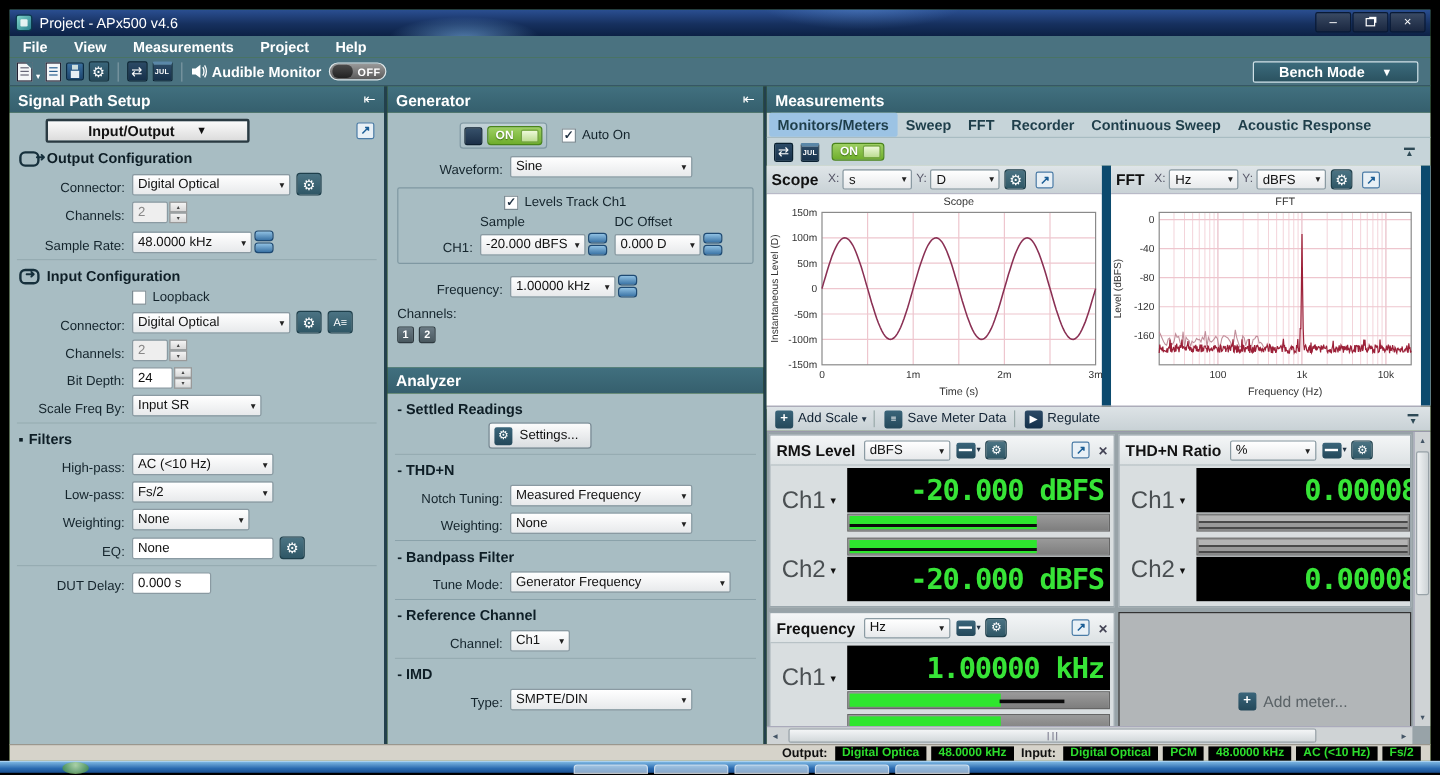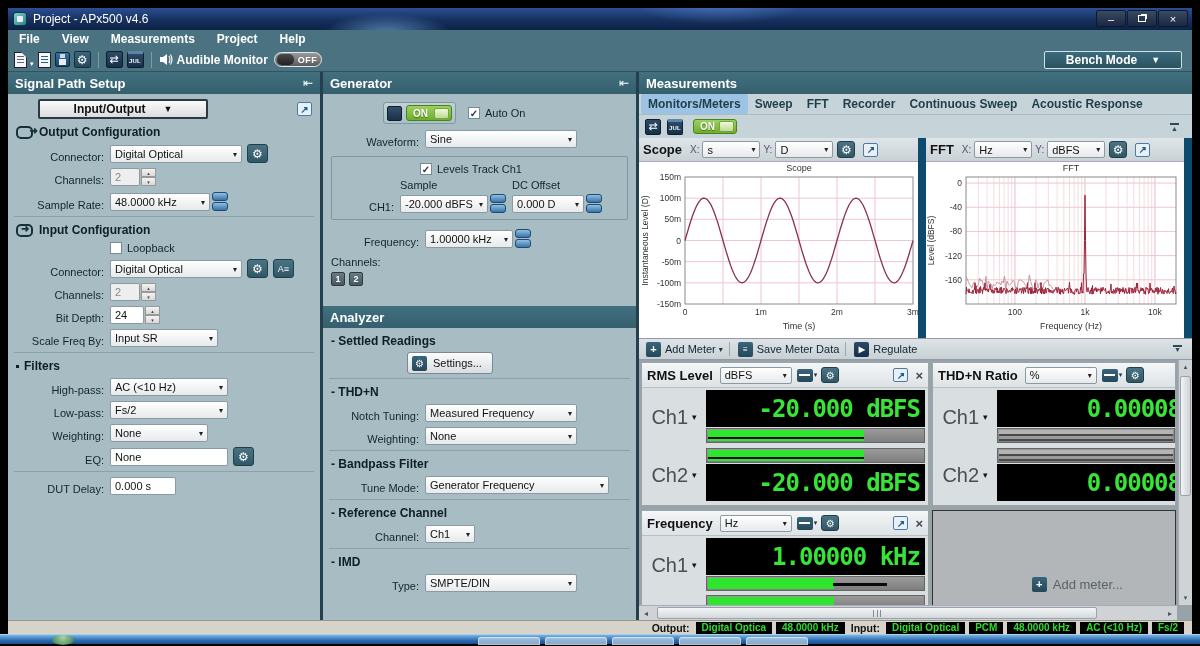--- a/index.html
+++ b/index.html
@@ -654,21 +654,21 @@
                   <text x="145" y="167" font-size="9" fill="#333" text-anchor="middle">Frequency (Hz)</text>
                   <text x="8" y="78.5" font-size="8.5" fill="#333" text-anchor="middle" transform="rotate(-90 8 78.5)">Level (dBFS)</text>
                   <polyline points="40.0,114.5 41.2,117.0 42.5,120.1 43.7,122.8 45.0,124.9 46.2,125.6 47.5,120.6 48.7,119.8 49.9,124.4 51.2,124.7 52.4,122.4 53.7,116.2 54.9,119.0 56.2,118.4 57.4,123.4 58.6,126.0 59.9,114.4 61.1,127.4 62.4,119.1 63.6,120.9 64.9,121.8 66.1,126.8 67.3,122.3 68.6,123.5 69.8,122.7 71.1,120.0 72.3,121.1 73.6,120.8 74.8,123.0 76.0,119.0 77.3,120.9 78.5,114.0 79.8,126.8 81.0,119.1 82.3,122.3 83.5,123.0 84.7,121.9 86.0,120.2 87.2,118.3 88.5,120.2 89.7,126.9 91.0,126.0 92.2,120.0 93.5,117.9 94.7,118.0 95.9,118.9 97.2,119.6 98.4,121.4 99.7,123.7 100.9,126.1 102.2,122.2 103.4,112.9 104.6,119.3 105.9,123.4 107.1,127.2 108.4,126.5 109.6,117.9 110.9,119.7 112.1,126.0 113.3,121.4 114.6,120.8 115.8,126.3 117.1,126.2 118.3,120.9 119.6,120.4 120.8,118.3 122.0,118.2 123.3,123.8 124.5,123.3 125.8,124.8 127.0,127.4 " fill="none" stroke="#c08e9a" stroke-width="0.9"></polyline>
                   <polyline points="40.0,132.2 40.5,125.2 41.0,128.5 41.5,128.9 42.0,128.3 42.5,130.5 43.0,126.8 43.5,130.9 44.0,130.2 44.5,130.2 45.0,130.5 45.5,130.9 46.0,131.2 46.5,128.3 47.0,131.8 47.5,128.3 48.0,127.4 48.5,127.8 49.0,120.9 49.5,131.1 50.0,123.8 50.5,131.7 51.0,129.6 51.5,128.9 52.0,127.2 52.5,129.9 53.0,131.3 53.5,125.7 54.0,130.9 54.5,124.4 55.0,127.4 55.5,128.3 56.0,127.6 56.5,131.5 57.0,127.6 57.5,125.4 58.0,128.0 58.5,125.3 59.0,120.9 59.5,128.6 60.0,127.1 60.5,126.8 61.0,128.3 61.5,129.2 62.0,127.0 62.5,130.1 63.0,126.8 63.5,125.5 64.0,122.3 64.5,127.8 65.0,127.1 65.5,130.3 66.0,127.6 66.5,127.8 67.0,131.3 67.5,128.6 68.0,131.2 68.5,130.8 69.0,126.1 69.5,127.5 70.0,127.9 70.5,125.4 71.0,130.7 71.5,126.5 72.0,130.9 72.5,128.9 73.0,131.0 73.5,129.1 74.0,125.6 74.5,125.6 75.0,131.5 75.5,125.2 76.0,131.1 76.5,128.7 77.0,129.7 77.5,126.6 78.0,126.5 78.5,126.5 79.0,128.2 79.5,128.5 80.0,131.7 80.5,126.3 81.0,126.7 81.5,129.7 82.0,130.5 82.5,128.9 83.0,129.4 83.5,128.3 84.0,129.9 84.5,130.2 85.0,128.2 85.5,126.2 86.0,129.2 86.5,125.6 87.0,127.6 87.5,127.3 88.0,127.9 88.5,129.5 89.0,131.7 89.5,127.0 90.0,130.0 90.5,131.8 91.0,125.6 91.5,126.3 92.0,130.7 92.5,130.3 93.0,129.5 93.5,126.8 94.0,127.1 94.5,128.0 95.0,126.3 95.5,131.3 96.0,129.0 96.5,128.3 97.0,125.4 97.5,131.6 98.0,128.5 98.5,125.7 99.0,128.5 99.5,130.3 100.0,125.6 100.5,126.5 101.0,125.7 101.5,120.8 102.0,131.1 102.5,131.6 103.0,125.7 103.5,128.0 104.0,126.6 104.5,131.9 105.0,125.2 105.5,131.7 106.0,126.6 106.5,130.4 107.0,131.6 107.5,129.2 108.0,131.1 108.5,130.1 109.0,120.8 109.5,131.0 110.0,125.8 110.5,126.2 111.0,130.0 111.5,131.5 112.0,127.3 112.5,128.6 113.0,128.6 113.5,126.7 114.0,126.9 114.5,130.6 115.0,120.5 115.5,132.1 116.0,125.6 116.5,128.1 117.0,131.1 117.5,131.8 118.0,127.1 118.5,131.8 119.0,129.6 119.5,125.6 120.0,131.2 120.5,129.8 121.0,126.3 121.5,126.7 122.0,126.0 122.5,127.2 123.0,130.1 123.5,127.5 124.0,130.6 124.5,128.0 125.0,129.2 125.5,130.6 126.0,128.6 126.5,129.5 127.0,131.4 127.5,128.4 128.0,127.8 128.5,129.3 129.0,127.2 129.5,127.3 130.0,125.2 130.5,126.8 131.0,130.7 131.5,130.7 132.0,125.1 132.5,125.5 133.0,128.8 133.5,132.0 134.0,126.8 134.5,132.3 135.0,127.5 135.5,128.4 136.0,130.2 136.5,127.3 137.0,131.6 137.5,131.5 138.0,129.0 138.5,126.4 139.0,128.2 139.5,128.5 140.0,127.9 140.5,128.0 141.0,126.8 141.5,126.0 142.0,127.4 142.5,131.2 143.0,125.1 143.5,120.3 144.0,126.9 144.5,126.3 145.0,131.0 145.5,127.2 146.0,129.9 146.5,130.1 147.0,131.6 147.5,130.5 148.0,132.3 148.5,132.3 149.0,128.6 149.5,127.9 150.0,126.7 150.5,129.7 151.0,126.8 151.5,127.0 152.0,127.9 152.5,131.9 153.0,130.7 153.5,131.1 154.0,131.6 154.5,125.5 155.0,128.1 155.5,120.6 156.0,130.9 156.5,129.3 157.0,131.2 157.5,111.8 158.0,111.8 158.5,78.5 159.0,33.1 159.5,78.5 160.0,111.8 160.5,125.2 161.0,129.9 161.5,126.4 162.0,125.5 162.5,127.2 163.0,130.1 163.5,129.9 164.0,131.9 164.5,128.1 165.0,129.0 165.5,125.8 166.0,132.2 166.5,123.4 167.0,132.0 167.5,131.0 168.0,127.0 168.5,126.7 169.0,128.7 169.5,125.7 170.0,125.5 170.5,129.9 171.0,126.6 171.5,129.4 172.0,128.7 172.5,127.0 173.0,126.8 173.5,127.7 174.0,127.8 174.5,131.7 175.0,125.7 175.5,129.4 176.0,126.7 176.5,129.2 177.0,125.1 177.5,127.5 178.0,128.2 178.5,128.4 179.0,127.4 179.5,126.2 180.0,130.9 180.5,131.8 181.0,130.0 181.5,129.8 182.0,130.7 182.5,128.9 183.0,131.6 183.5,131.9 184.0,128.6 184.5,126.5 185.0,122.0 185.5,131.0 186.0,130.7 186.5,129.2 187.0,131.6 187.5,127.3 188.0,127.6 188.5,128.9 189.0,131.7 189.5,128.2 190.0,125.8 190.5,130.5 191.0,128.8 191.5,125.6 192.0,126.7 192.5,129.1 193.0,126.3 193.5,131.9 194.0,126.5 194.5,129.7 195.0,127.4 195.5,128.6 196.0,127.3 196.5,130.2 197.0,125.4 197.5,129.6 198.0,127.8 198.5,131.6 199.0,130.4 199.5,126.3 200.0,126.6 200.5,129.9 201.0,131.7 201.5,130.9 202.0,129.9 202.5,130.4 203.0,125.5 203.5,131.8 204.0,126.3 204.5,126.0 205.0,126.6 205.5,126.3 206.0,131.3 206.5,126.4 207.0,126.7 207.5,130.8 208.0,130.6 208.5,127.2 209.0,125.2 209.5,130.5 210.0,128.7 210.5,121.0 211.0,126.0 211.5,121.1 212.0,129.0 212.5,128.6 213.0,131.2 213.5,131.3 214.0,128.3 214.5,129.1 215.0,125.6 215.5,126.8 216.0,129.0 216.5,126.0 217.0,128.6 217.5,126.8 218.0,131.8 218.5,131.1 219.0,128.8 219.5,132.3 220.0,125.2 220.5,126.6 221.0,127.4 221.5,126.2 222.0,126.7 222.5,131.7 223.0,131.3 223.5,130.8 224.0,121.0 224.5,128.4 225.0,128.3 225.5,126.3 226.0,127.0 226.5,130.3 227.0,128.2 227.5,128.9 228.0,131.1 228.5,130.1 229.0,128.9 229.5,126.0 230.0,130.0 230.5,128.1 231.0,125.1 231.5,127.8 232.0,132.3 232.5,125.9 233.0,130.4 233.5,128.7 234.0,129.7 234.5,125.5 235.0,128.3 235.5,129.6 236.0,131.7 236.5,127.4 237.0,128.3 237.5,130.9 238.0,132.1 238.5,128.5 239.0,128.1 239.5,129.5 240.0,129.1 240.5,129.7 241.0,131.5 241.5,128.0 242.0,129.9 242.5,126.7 243.0,131.3 243.5,131.3 244.0,131.1 244.5,129.6 245.0,128.9 245.5,130.0 246.0,127.7 246.5,125.9 247.0,131.4 247.5,131.4 248.0,124.1 248.5,128.1 249.0,127.9 249.5,131.9 250.0,130.2" fill="none" stroke="#9c2038" stroke-width="1"></polyline>
                 </svg></div>
         </div>
       </div>
 
       <div class="meter-toolbar">
         <span class="mt-ico">+</span>
-        <span>Add Meter</span>
+        <span>Add Scale</span>
         <span class="mt-arrow">▾</span>
         <span class="mt-sep"></span>
         <span class="mt-ico" style="font-size:8px">≡</span>
         <span>Save Meter Data</span>
         <span class="mt-sep"></span>
         <span class="mt-ico play">▶</span>
         <span>Regulate</span>
         <span style="flex:1"></span>
         <span class="collapse-ico" style="margin-right:4px">
           <span class="bar"></span>

